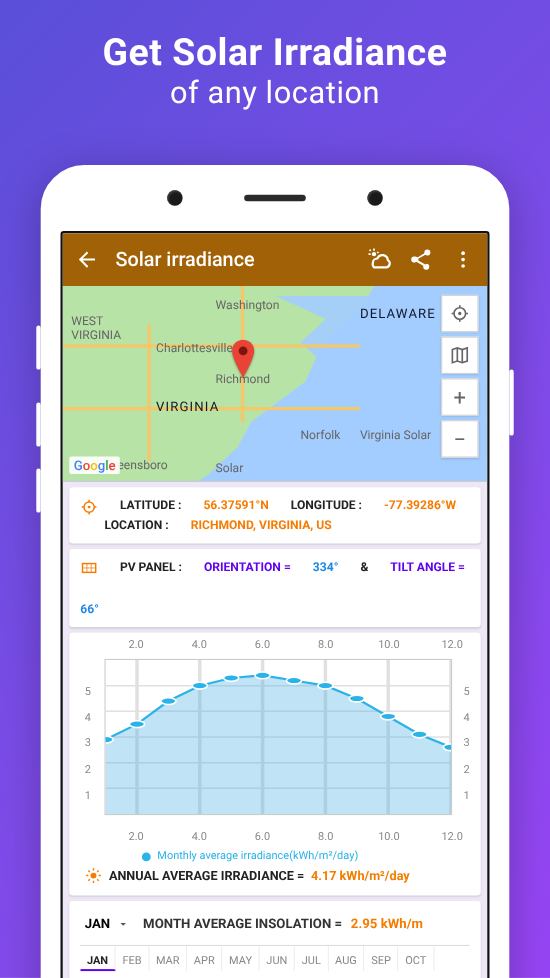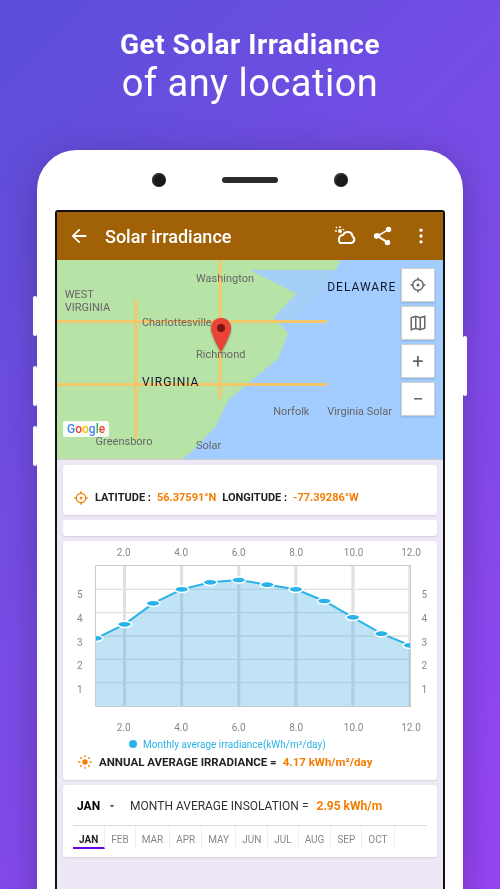--- a/index.html
+++ b/index.html
@@ -7,22 +7,22 @@
     width: 500px; height: 889px;
     background: linear-gradient(135deg, #5a4fd8 0%, #7b4ce8 50%, #9845f5 100%);
     overflow: hidden;
     position: relative;
   }
   .promo-title {
     text-align: center;
     color: #fff;
     padding: 28px 20px 24px;
   }
-  .promo-title .line1 { font-size: 28px; font-weight: 700; letter-spacing: .5px; }
-  .promo-title .line2 { font-size: 38px; font-weight: 400; letter-spacing: .5px; }
+  .promo-title .line1 { font-size: 34px; font-weight: 700; letter-spacing: .5px; }
+  .promo-title .line2 { font-size: 28px; font-weight: 400; letter-spacing: .5px; }
 
   .phone {
     position: absolute;
     left: 50%; transform: translateX(-50%);
     top: 150px;
     width: 426px; height: 820px;
     background: #fff;
     border-radius: 40px;
     border: 6px solid #fff;
     box-shadow: 0 8px 40px rgba(0,0,0,.25);
@@ -53,21 +53,21 @@
     padding: 0 10px;
     gap: 14px;
   }
   .appbar .title { font-size:18px; font-weight:500; flex:1; }
   .appbar svg { fill:#fff; }
   .icon-btn { width:24px; height:24px; display:flex; align-items:center; justify-content:center; cursor:pointer; }
 
   
   .map {
     position: relative;
-    height: 200px;
+    height: 178px;
     background: #a3ccff;
     overflow:hidden;
     border-bottom: 1px solid #ccc;
   }
   .land {
     position:absolute; left:-20px; top:-10px; width: 80%; height: 130%;
     background: #b8e3a6;
     clip-path: polygon(0 0, 100% 0, 95% 12%, 88% 20%, 82% 30%, 78% 42%, 70% 50%, 62% 58%, 58% 68%, 50% 78%, 42% 86%, 35% 92%, 28% 100%, 0 100%);
   }
   .water2 {
@@ -81,21 +81,21 @@
   .road.v { width:3px; height:70%; }
   .map .lbl { position:absolute; font-size:11px; color:#666; white-space:nowrap; }
   .map .lbl.big { font-size:12px; color:#0f172a; letter-spacing:1px; }
   .pin {
     position:absolute; left: 42%; top: 40%;
     width: 22px; height: 22px;
     transform: translate(-50%, -100%);
   }
   .pin svg { filter: drop-shadow(0 1px 1px rgba(0,0,0,.4)); }
   .google-badge {
-    position:absolute; left:6px; bottom:22px;
+    position:absolute; left:6px; bottom:6px;
     background: rgba(255,255,255,.9);
     padding: 1px 4px; border-radius:2px;
     font-size: 12px; font-weight:500;
   }
   .google-badge span:nth-child(1){color:#4285F4}
   .google-badge span:nth-child(2){color:#EA4335}
   .google-badge span:nth-child(3){color:#FBBC05}
   .google-badge span:nth-child(4){color:#4285F4}
   .google-badge span:nth-child(5){color:#34A853}
   .google-badge span:nth-child(6){color:#EA4335}
@@ -114,21 +114,21 @@
 
   
   .card {
     background:#fff;
     margin: 5px 6px;
     border-radius: 3px;
     box-shadow: 0 1px 2px rgba(0,0,0,.1);
     padding: 8px 10px;
     font-size: 11px;
   }
-  .card .row { display:flex; align-items:center; gap:6px; flex-wrap:wrap; line-height:1.6;margin-top:16px; }
+  .card .row { display:flex; align-items:flex-end; gap:20px; flex-wrap:wrap; line-height:1.6; }
   .k { color:#222; font-weight:700; }
   .v-orange { color:#f57c00; font-weight:700; }
   .v-purple { color:#6202ee; font-weight:700; }
   .v-blue { color:#1e88e5; font-weight:700; }
   .v-green { color:#2e7d32; font-weight:700; }
   .small { font-size:10px; color:#666; }
   .icon-inline { width:16px; height:16px; display:inline-flex; align-items:center; justify-content:center; }
   .icon-inline.orange svg{ fill:#f57c00; }
   .icon-inline.info svg { fill:#aaa; }
 
@@ -150,21 +150,21 @@
   .series-line { fill:none; stroke:#29b3e8; stroke-width:2; }
   .series-dot { fill:#29b3e8; stroke:#fff; stroke-width:1.5; }
   .legend { font-size:10px; color:#29b3e8; display:flex; align-items:center; gap:6px; margin: 18px 0 4px 18px; padding-left: 40px;}
   .legend .dot{ width:8px;height:8px;border-radius:50%;background:#29b3e8;}
   .annual { display:flex; align-items:center; gap:6px; margin: 2px 0 0 6px; font-size:11.5px; }
 
   
   .month-card { padding-top:12px; }
   .month-head { display:flex; align-items:center; gap:8px; font-size:12px; }
   .month-head .sel { font-weight:700; display:flex; align-items:center; gap:6px; cursor:pointer; padding: 2px 4px;}
-  .month-head .rest { color:#333; font-weight:400; }
+  .month-head .rest { color:#333; font-weight:700; }
   .tabs {
     display:flex; margin-top:10px; border-top:1px solid #ddd;
     overflow:hidden;
   }
   .tabs div {
     flex: 0 0 auto;
     padding: 8px 6px 2px;
     font-size:10px; color:#888;
     border-right:1px solid #eee;
     white-space: nowrap;
@@ -281,23 +281,41 @@
               <circle cx="12" cy="12" r="7" fill="none" stroke="#f57c00" stroke-width="2"></circle>
               <circle cx="12" cy="12" r="2"></circle>
               <path stroke="#f57c00" stroke-width="2" d="M12 2v3M12 19v3M2 12h3M19 12h3"></path>
             </svg>
           </span>
         <span class="k">LATITUDE :</span>
         <span class="v-orange">56.37591°N</span>
         <span class="k">LONGITUDE :</span>
         <span class="v-orange">-77.39286°W</span>
       </div>
+      <div class="row" style="padding-left:22px">
+        <span class="k">LOCATION :</span>
+        <span class="v-orange">RICHMOND, VIRGINIA, US</span>
+      </div>
     </div>
 
     <div class="card">
+      <div class="row">
+        <span class="icon-inline orange">
+            <svg width="16" height="16" viewBox="0 0 24 24">
+              <rect x="3" y="5" width="18" height="12" fill="none" stroke="#f57c00" stroke-width="2"></rect>
+              <path stroke="#f57c00" d="M3 11h18M9 5v12M15 5v12"></path>
+            </svg>
+          </span>
+        <span class="k">PV PANEL :</span>
+        <span class="v-purple">ORIENTATION =</span>
+        <span class="v-blue">334°</span>
+        <span class="k">&amp;</span>
+        <span class="v-purple">TILT ANGLE =</span>
+        <span class="v-blue">66°</span>
+      </div>
     </div>
 
     <div class="card chart-card">
       <div class="chart-wrap">
         <div class="chart-area">
           <svg id="chart-svg" width="100%" height="100%" viewBox="0 0 100 100" preserveAspectRatio="none">
               <g class="grid">
                 <line x1="0" x2="100" y1="83.33333333333334" y2="83.33333333333334"></line>
                 <line x1="0" x2="100" y1="66.66666666666667" y2="66.66666666666667"></line>
                 <line x1="0" x2="100" y1="50" y2="50"></line>

